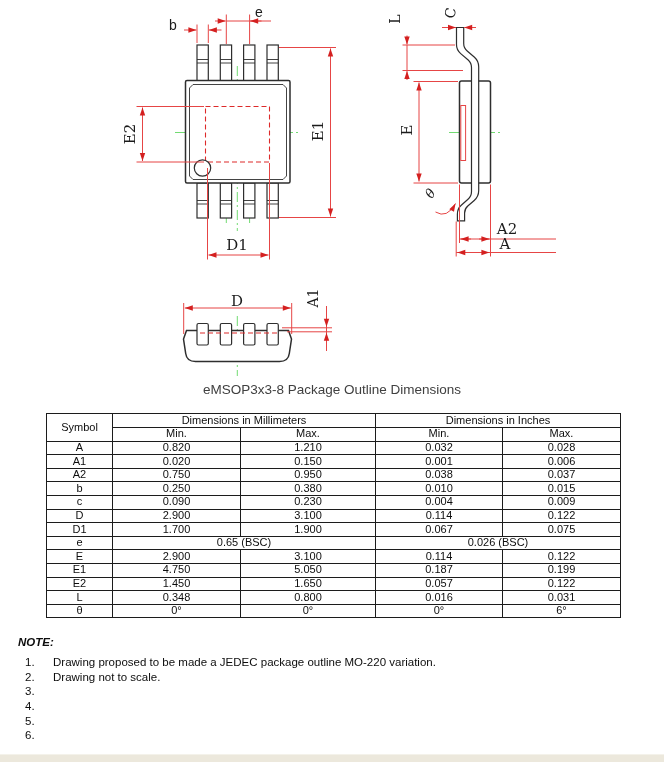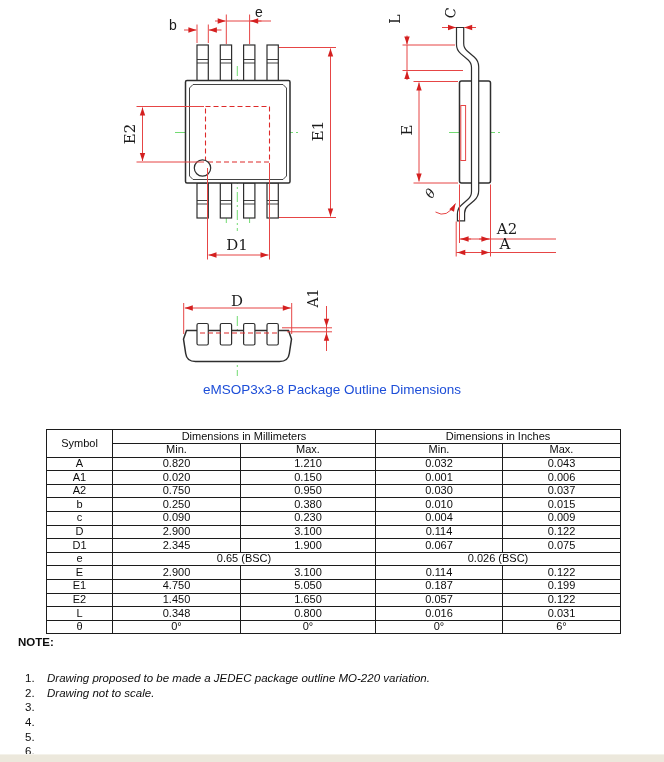--- a/index.html
+++ b/index.html
@@ -15,35 +15,35 @@
   .rdash{fill:none;stroke:#dd2a2a;stroke-width:1.1;stroke-dasharray:5 3;}
   .gl{fill:none;stroke:#72db72;stroke-width:1;stroke-dasharray:10 3 2 3;}
   .lab-serif{font-family:"DejaVu Serif",serif;font-size:15px;fill:#1b1b1b;}
   .lab-serif-sm{font-family:"DejaVu Serif",serif;font-size:14px;fill:#1b1b1b;}
   .lab-sans{font-family:"Liberation Sans",sans-serif;font-size:14px;fill:#1b1b1b;}
   .lab-theta{font-family:"DejaVu Serif",serif;font-style:italic;font-size:13px;fill:#1b1b1b;}
   text{text-anchor:middle;}
 
   
   #pkg-title{position:absolute;left:0;top:382px;width:664px;text-align:center;
-    font-size:13.5px;color:#1d4ed8;}
+    font-size:13.5px;color:#404040;}
 
   
   #dims-table{position:absolute;left:46px;top:413px;border-collapse:collapse;
-    font-size:11px;color:#0d0d0d;table-layout:fixed;margin-top:16px;}
+    font-size:11px;color:#0d0d0d;table-layout:fixed;}
   #dims-table th,#dims-table td{border:1px solid #1c1c1c;text-align:center;
     padding:0;height:12.6px;line-height:1.05;font-weight:normal;overflow:hidden;}
   #dims-table th{height:12.8px;}
 
   
   #note-block{position:absolute;left:18px;top:636px;width:630px;font-size:11.5px;color:#0d0d0d;}
-  #note-title{font-weight:bold;margin-bottom:24px;}
+  #note-title{font-weight:bold;margin-bottom:8px;font-style:italic;}
   .note-row{display:flex;margin:0 0 2.2px 7px;line-height:12.5px;}
   .note-num{width:15px;flex:none;}
-  .note-text{margin-left:7px;font-style:italic;}
+  .note-text{margin-left:13px;}
 
   
   #footer-bar{position:absolute;left:0;bottom:0;width:664px;height:7px;
     background:#ece8dc;border-top:1px solid #f4f2ea;}
 </style>
 </head>
 <body>
 
 <div id="page">
 
@@ -185,34 +185,34 @@
         <th>Min.</th>
         <th>Max.</th>
       </tr>
     </thead>
     <tbody>
         <tr>
           <td>A</td>
           <td>0.820</td>
           <td>1.210</td>
           <td>0.032</td>
-          <td>0.043</td>
+          <td>0.028</td>
         </tr>
         <tr>
           <td>A1</td>
           <td>0.020</td>
           <td>0.150</td>
           <td>0.001</td>
           <td>0.006</td>
         </tr>
         <tr>
           <td>A2</td>
           <td>0.750</td>
           <td>0.950</td>
-          <td>0.030</td>
+          <td>0.038</td>
           <td>0.037</td>
         </tr>
         <tr>
           <td>b</td>
           <td>0.250</td>
           <td>0.380</td>
           <td>0.010</td>
           <td>0.015</td>
         </tr>
         <tr>
@@ -224,21 +224,21 @@
         </tr>
         <tr>
           <td>D</td>
           <td>2.900</td>
           <td>3.100</td>
           <td>0.114</td>
           <td>0.122</td>
         </tr>
         <tr>
           <td>D1</td>
-          <td>2.345</td>
+          <td>1.700</td>
           <td>1.900</td>
           <td>0.067</td>
           <td>0.075</td>
         </tr>
         <tr>
           <td>e</td>
           <td colspan="2">0.65 (BSC)</td>
           <td colspan="2">0.026 (BSC)</td>
         </tr>
         <tr>

